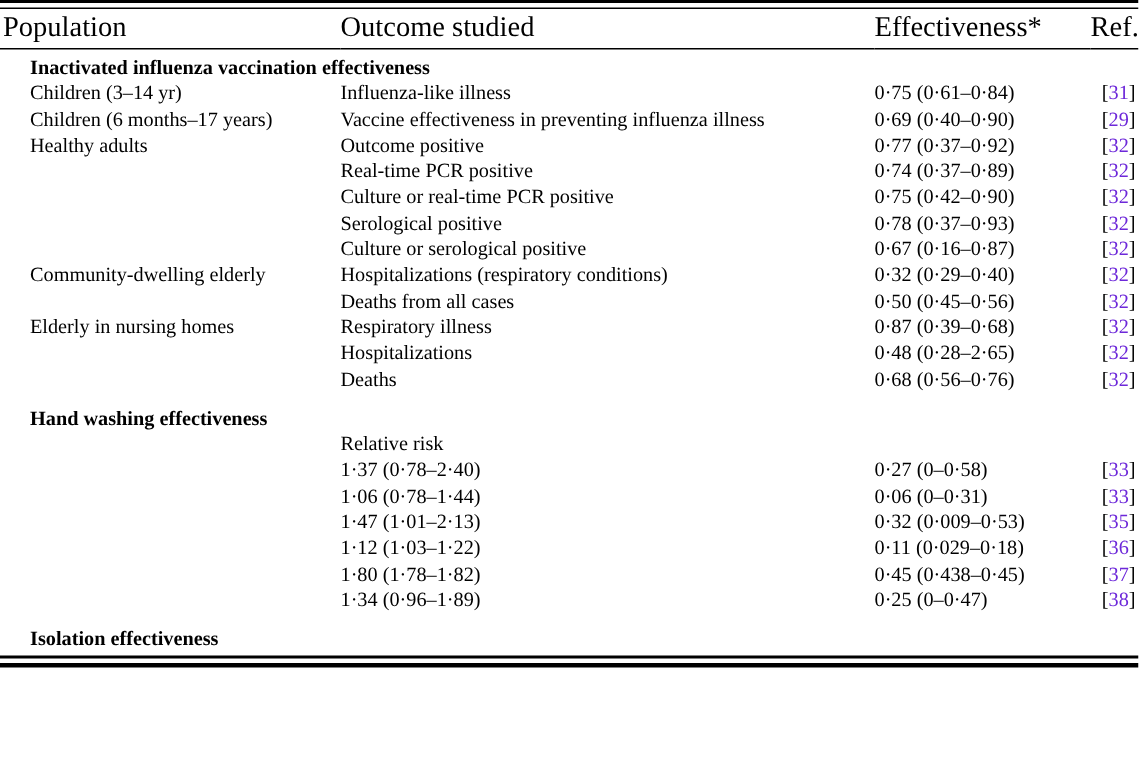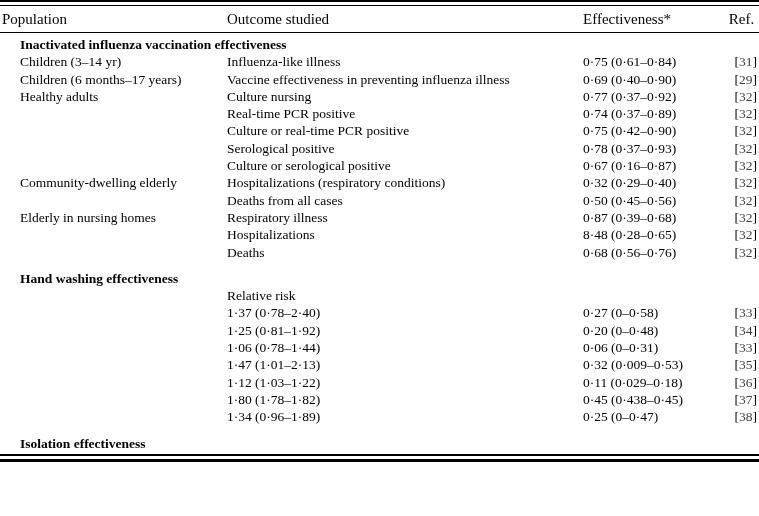--- a/index.html
+++ b/index.html
@@ -33,21 +33,21 @@
     width: 759px;
     border-collapse: collapse;
     table-layout: fixed;
   }
   col.c-pop { width: 227px; }
   col.c-out { width: 356px; }
   col.c-eff { width: 144px; }
   col.c-ref { width: 32px; }
   thead th {
     font-weight: normal;
-    font-size: 15px;
+    font-size: 19px;
     text-align: left;
     height: 26px;
     padding: 0;
     vertical-align: middle;
     border-bottom: 1px solid #000;
     white-space: nowrap;
   }
   thead th.first { padding-left: 2px; }
   thead th.ref-h { text-align: center; padding-right: 3px; }
   tbody td {
@@ -61,21 +61,21 @@
   }
   tbody td.pop { padding-left: 20px; }
   tbody td.ref { text-align: right; padding-right: 2px; }
   tbody tr.section td {
     font-weight: bold;
     padding-top: 9px;
   }
   tbody tr.section:first-child td {
     padding-top: 3px;
   }
-  .refnum { color: #404040; text-align: right; }
+  .refnum { color: #6d28d9; text-align: right; }
   .bracket { color: #000000; }
 </style>
 </head>
 <body>
 
 <div id="page">
   <div class="double-rule-top"></div>
   <table>
     <colgroup>
       <col class="c-pop">
@@ -106,21 +106,21 @@
 
     <tr>
       <td class="pop">Children (6 months–17 years)</td>
       <td class="out">Vaccine effectiveness in preventing influenza illness</td>
       <td class="eff">0·69 (0·40–0·90)</td>
       <td class="ref"><span class="bracket">[</span><span class="refnum">29</span><span class="bracket">]</span></td>
     </tr>
 
     <tr>
       <td class="pop">Healthy adults</td>
-      <td class="out">Culture nursing</td>
+      <td class="out">Outcome positive</td>
       <td class="eff">0·77 (0·37–0·92)</td>
       <td class="ref"><span class="bracket">[</span><span class="refnum">32</span><span class="bracket">]</span></td>
     </tr>
 
     <tr>
       <td class="pop"></td>
       <td class="out">Real-time PCR positive</td>
       <td class="eff">0·74 (0·37–0·89)</td>
       <td class="ref"><span class="bracket">[</span><span class="refnum">32</span><span class="bracket">]</span></td>
     </tr>
@@ -163,21 +163,21 @@
     <tr>
       <td class="pop">Elderly in nursing homes</td>
       <td class="out">Respiratory illness</td>
       <td class="eff">0·87 (0·39–0·68)</td>
       <td class="ref"><span class="bracket">[</span><span class="refnum">32</span><span class="bracket">]</span></td>
     </tr>
 
     <tr>
       <td class="pop"></td>
       <td class="out">Hospitalizations</td>
-      <td class="eff">8·48 (0·28–0·65)</td>
+      <td class="eff">0·48 (0·28–2·65)</td>
       <td class="ref"><span class="bracket">[</span><span class="refnum">32</span><span class="bracket">]</span></td>
     </tr>
 
     <tr>
       <td class="pop"></td>
       <td class="out">Deaths</td>
       <td class="eff">0·68 (0·56–0·76)</td>
       <td class="ref"><span class="bracket">[</span><span class="refnum">32</span><span class="bracket">]</span></td>
     </tr>
 
@@ -192,26 +192,20 @@
       <td class="ref"><span class="bracket"></span><span class="refnum"></span><span class="bracket"></span></td>
     </tr>
 
     <tr>
       <td class="pop"></td>
       <td class="out">1·37 (0·78–2·40)</td>
       <td class="eff">0·27 (0–0·58)</td>
       <td class="ref"><span class="bracket">[</span><span class="refnum">33</span><span class="bracket">]</span></td>
     </tr>
 
-    <tr>
-      <td class="pop"></td>
-      <td class="out">1·25 (0·81–1·92)</td>
-      <td class="eff">0·20 (0–0·48)</td>
-      <td class="ref"><span class="bracket">[</span><span class="refnum">34</span><span class="bracket">]</span></td>
-    </tr>
 
     <tr>
       <td class="pop"></td>
       <td class="out">1·06 (0·78–1·44)</td>
       <td class="eff">0·06 (0–0·31)</td>
       <td class="ref"><span class="bracket">[</span><span class="refnum">33</span><span class="bracket">]</span></td>
     </tr>
 
     <tr>
       <td class="pop"></td>

